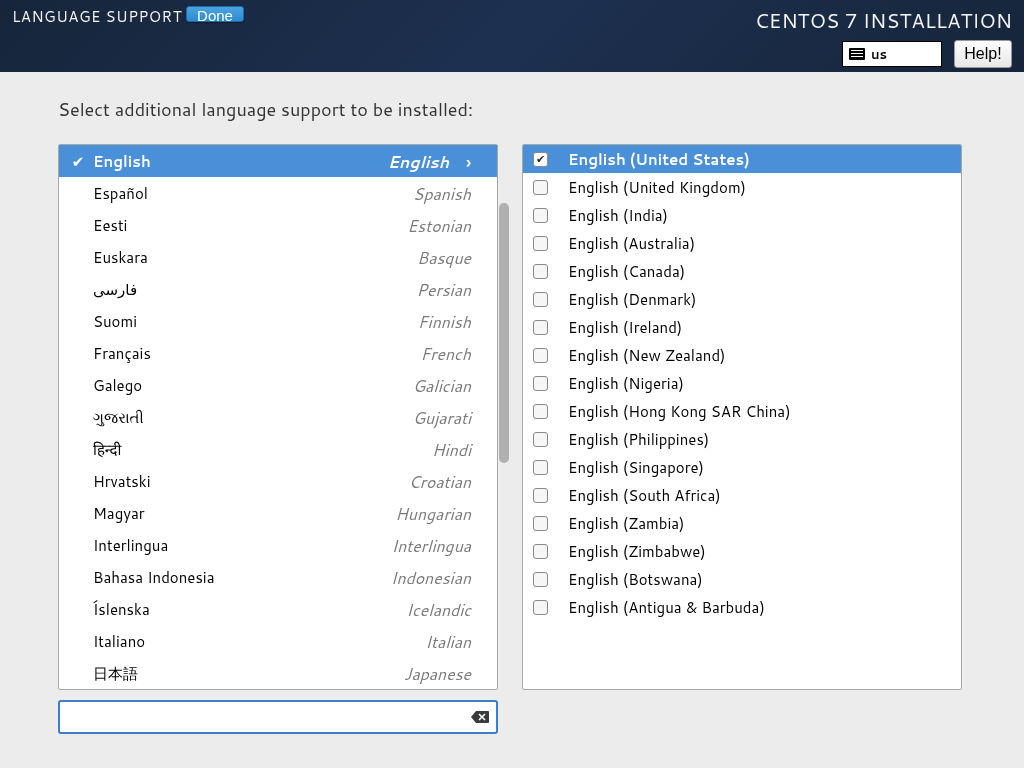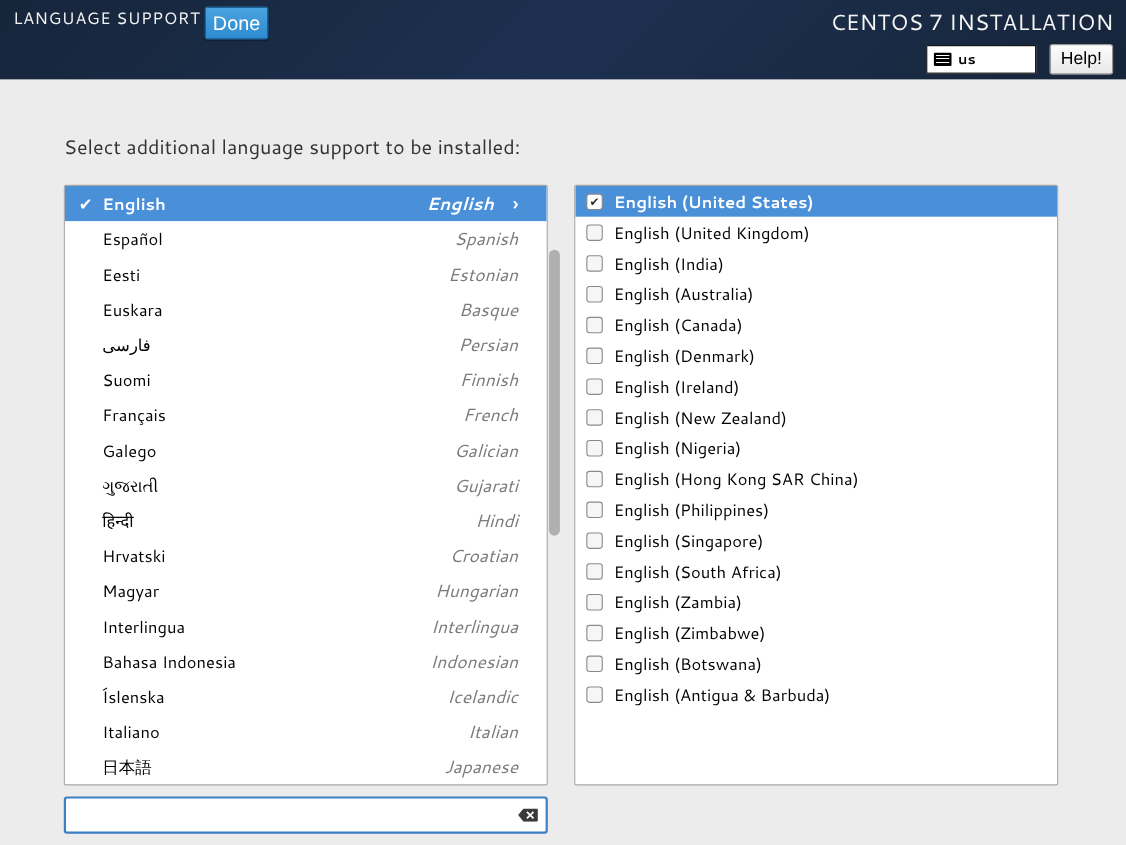--- a/index.html
+++ b/index.html
@@ -9,46 +9,46 @@
     background: #1a2a40;
     background-image: linear-gradient(135deg, #16253a 0%, #1d3050 50%, #16253a 100%);
     color: #fff;
     display: flex;
     justify-content: space-between;
     padding: 6px 12px 8px 12px;
   }
   .header-left { display: flex; flex-direction: row; gap: 4px; }
   .header-title { font-size: 15px; letter-spacing: 0.5px; font-weight: 400; color: #f5f5f5; }
   .done-btn {
-    width: 58px; height: 30px;
+    width: 58px; height: 16px;
     background: linear-gradient(#4aa3e0, #2e8bd0);
     border: 1px solid #1f6aa5;
     border-radius: 3px;
-    color: #fff; font-size: 18px;
+    color: #fff; font-size: 15px;
     cursor: pointer;
     box-shadow: 0 1px 1px rgba(0,0,0,0.3);
   }
   .header-right { display: flex; flex-direction: column; align-items: flex-end; gap: 6px; }
   .installer-title { font-size: 20px; color: #f5f5f5; }
   .header-right-row { display: flex; gap: 12px; align-items: center; padding-left: 48px; }
   .kbd-indicator {
     width: 100px; height: 26px; background: #fff; border: 1px solid #000;
     display: flex; align-items: center; padding: 0 6px; gap: 6px;
     color: #000; font-size: 13px; font-weight: bold;
   }
   .kbd-icon { width: 16px; height: 12px; background: #000; position: relative; border-radius: 1px; }
   .kbd-icon::after { content:""; position:absolute; inset:2px; background: repeating-linear-gradient(#fff 0 1px, #000 1px 3px); }
   .help-btn {
     width: 58px; height: 28px;
     background: linear-gradient(#fdfdfd, #e8e8e8);
     border: 1px solid #999; border-radius: 3px;
     font-size: 16px; cursor:pointer;
   }
   .main { padding: 24px 58px 18px 58px; }
-  .instruction { font-size: 18px; color: #333; margin-bottom: 22px; margin-top: 24px; }
+  .instruction { font-size: 18px; color: #333; margin-bottom: 22px; }
   .columns { display: flex; gap: 24px; }
   .col-left-wrap { flex: 0 0 440px; display:flex; flex-direction:column; }
   .listbox {
     border: 1px solid #a8a8a8; background: #fff; border-radius: 2px;
     height: 546px; position: relative;
   }
   .lang-list { height: 100%; overflow: hidden; }
   .lang-row {
     display: flex; align-items: center; height: 32px;
     padding: 0 26px 0 10px; font-size: 15px; cursor: pointer;
@@ -65,21 +65,21 @@
     position: absolute; right: -12px; top: 0; width: 10px; height: 100%;
     background: transparent;
   }
   .scroll-thumb {
     position:absolute; left:0; width:10px; background:#b0b0b0; border-radius:5px;
     top: 58px; height: 260px;
   }
   .col-right { flex: 0 0 440px; }
   .locale-list { height: 546px; border: 1px solid #a8a8a8; background:#fff; border-radius:2px; overflow:hidden; }
   .locale-row {
-    display:flex; align-items:center; height:28px; padding: 0 10px; font-size:15px; gap:10px; cursor:pointer;
+    display:flex; align-items:center; height:28px; padding: 0 10px; font-size:15px; gap:20px; cursor:pointer;
   }
   .locale-row.selected { background:#4a90d9; color:#fff; }
   .locale-row.selected .cbx { background:#fff; }
   .locale-row.selected .locale-label { font-weight:bold; }
   .cbx {
     width:15px; height:15px; border:1px solid #8a8a8a; border-radius:3px; background:#f6f6f6;
     display:flex; align-items:center; justify-content:center; font-size:12px; line-height:1;
   }
   .cbx.checked::after { content:"✔"; color:#2b2b2b; font-weight:bold; font-size:11px; }
   .search-wrap { margin-top:10px; }

